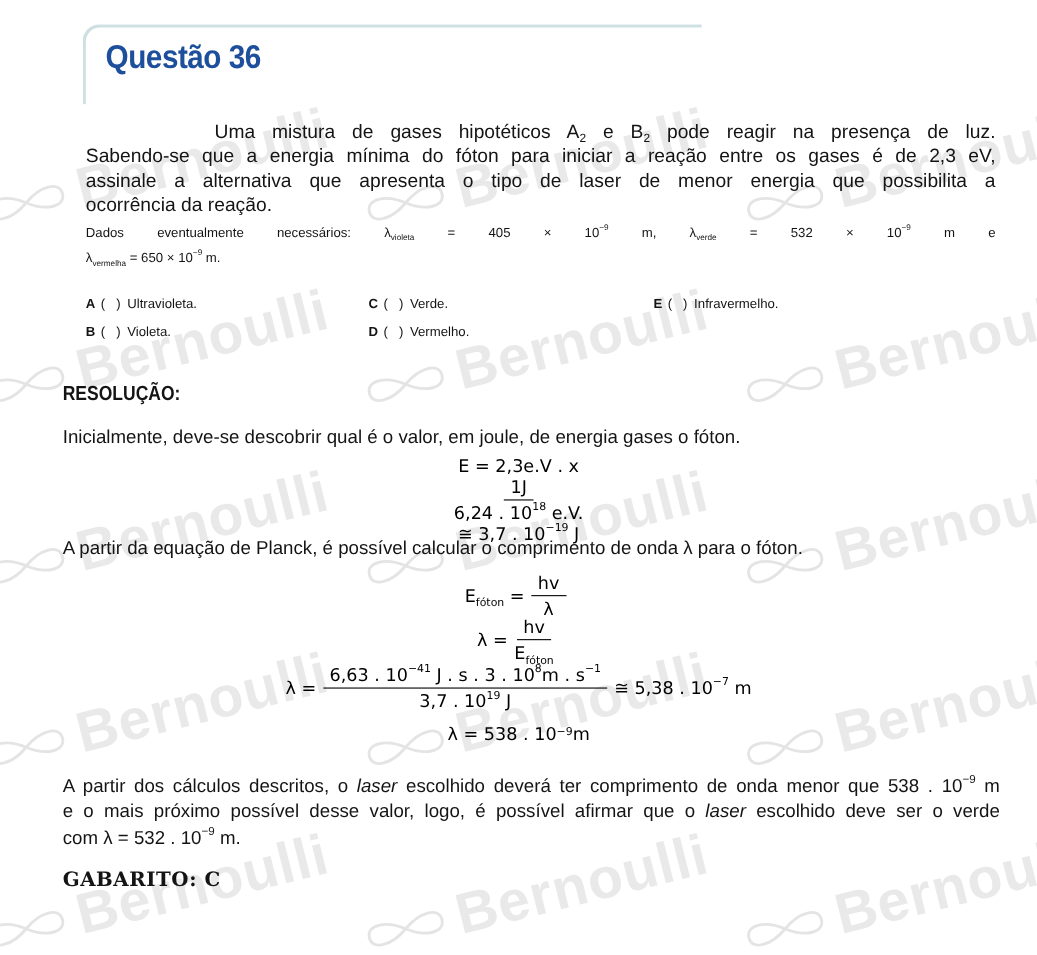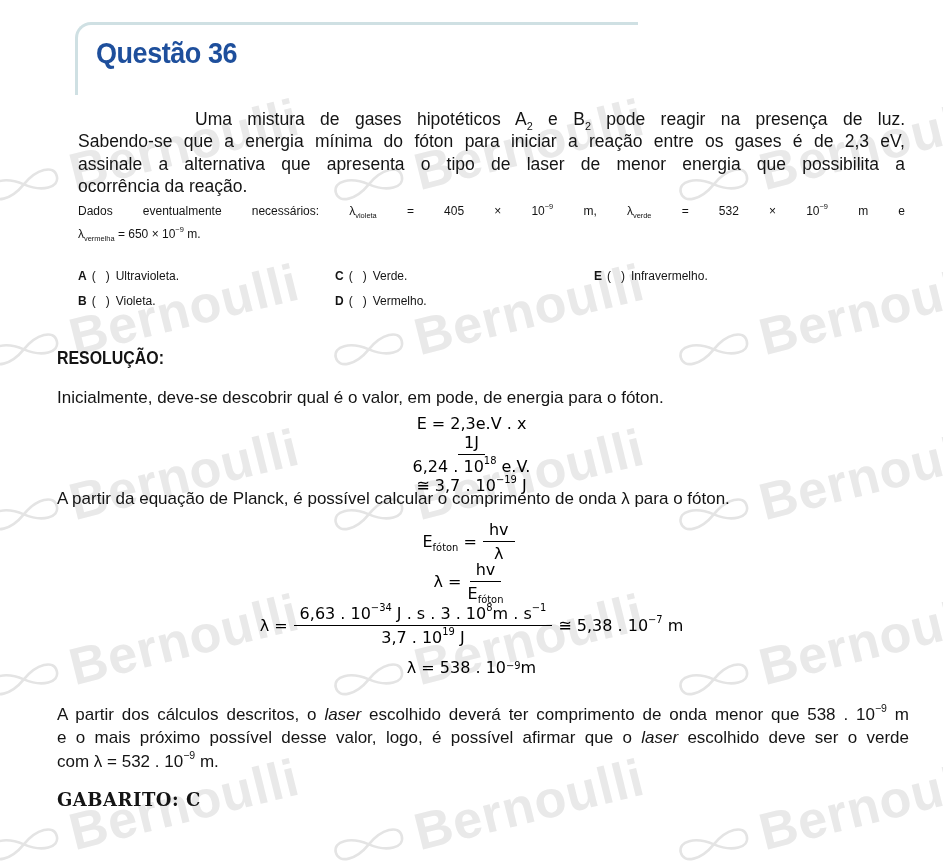--- a/index.html
+++ b/index.html
@@ -194,21 +194,21 @@
         </div>
       </div>
       <div>
         <div class="opt">
           <b>E</b><span class="bracket">(&nbsp;&nbsp;&nbsp;)</span><span>Infravermelho.</span>
         </div>
       </div>
     </div>
 
     <div class="res-heading">RESOLUÇÃO:</div>
-    <div class="res-text intro">Inicialmente, deve-se descobrir qual é o valor, em pode, de energia para o fóton.</div>
+    <div class="res-text intro">Inicialmente, deve-se descobrir qual é o valor, em joule, de energia gases o fóton.</div>
 
     <div class="eq eq1">
       <span><span>E = 2,3e.V . x</span></span>
       <span class="frac">
         <span class="num"><span>1J</span></span>
         <span class="den"><span>6,24 . 10</span><sup>18</sup><span> e.V.</span></span>
       </span>
       <span><span>≅ 3,7 . 10</span><sup>−19</sup><span> J</span></span>
     </div>
 
@@ -226,21 +226,21 @@
       <span><span>λ =</span></span>
       <span class="frac">
         <span class="num"><span>hv</span></span>
         <span class="den"><span>E</span><sub>fóton</sub></span>
       </span>
     </div>
 
     <div class="eq eq4">
       <span><span>λ =</span></span>
       <span class="frac">
-        <span class="num"><span>6,63 . 10</span><sup>−34</sup><span> J . s . 3 . 10</span><sup>8</sup><span>m . s</span><sup>−1</sup></span>
+        <span class="num"><span>6,63 . 10</span><sup>−41</sup><span> J . s . 3 . 10</span><sup>8</sup><span>m . s</span><sup>−1</sup></span>
         <span class="den"><span>3,7 . 10</span><sup>19</sup><span> J</span></span>
       </span>
       <span><span>≅ 5,38 . 10</span><sup>−7</sup><span> m</span></span>
     </div>
 
     <div class="eq eq5">
         <span>λ = 538 . 10</span>
         <sup>−9</sup>
         <span> m</span>
       </div>

